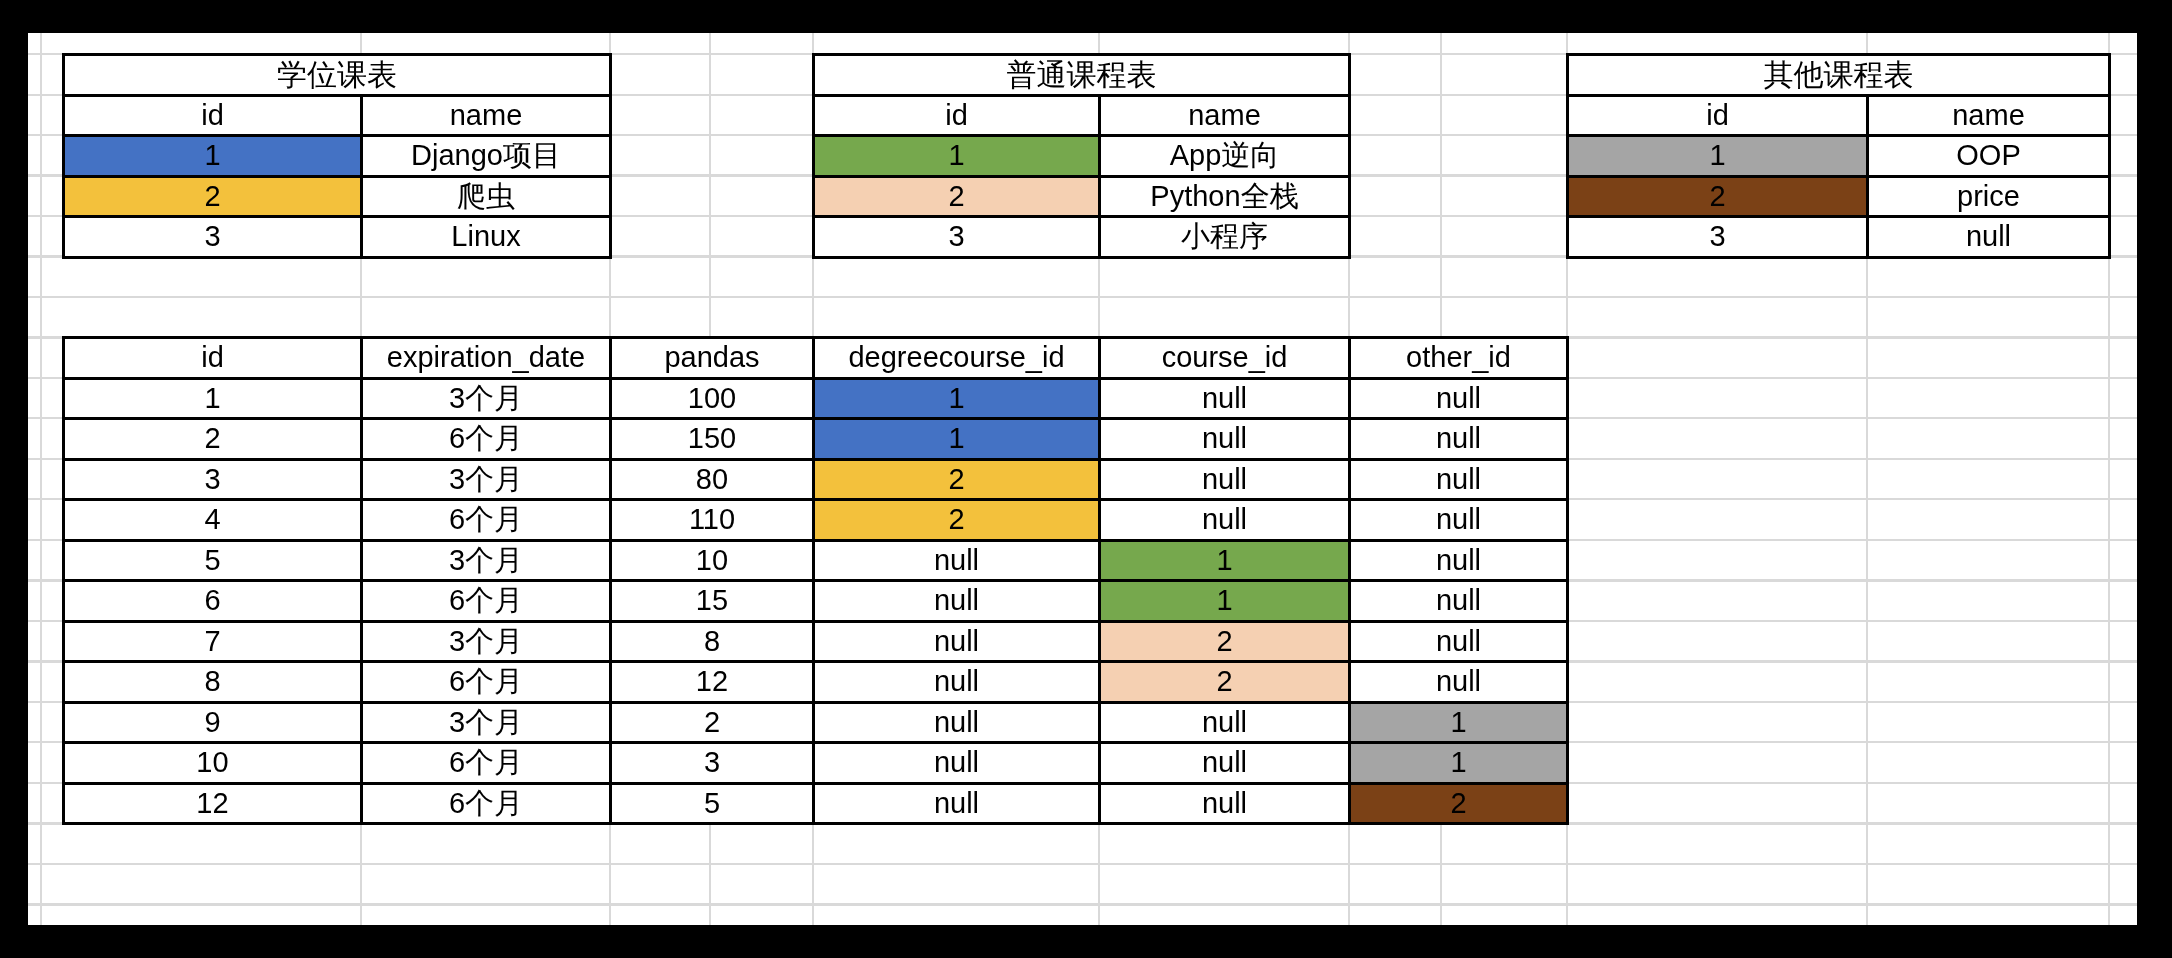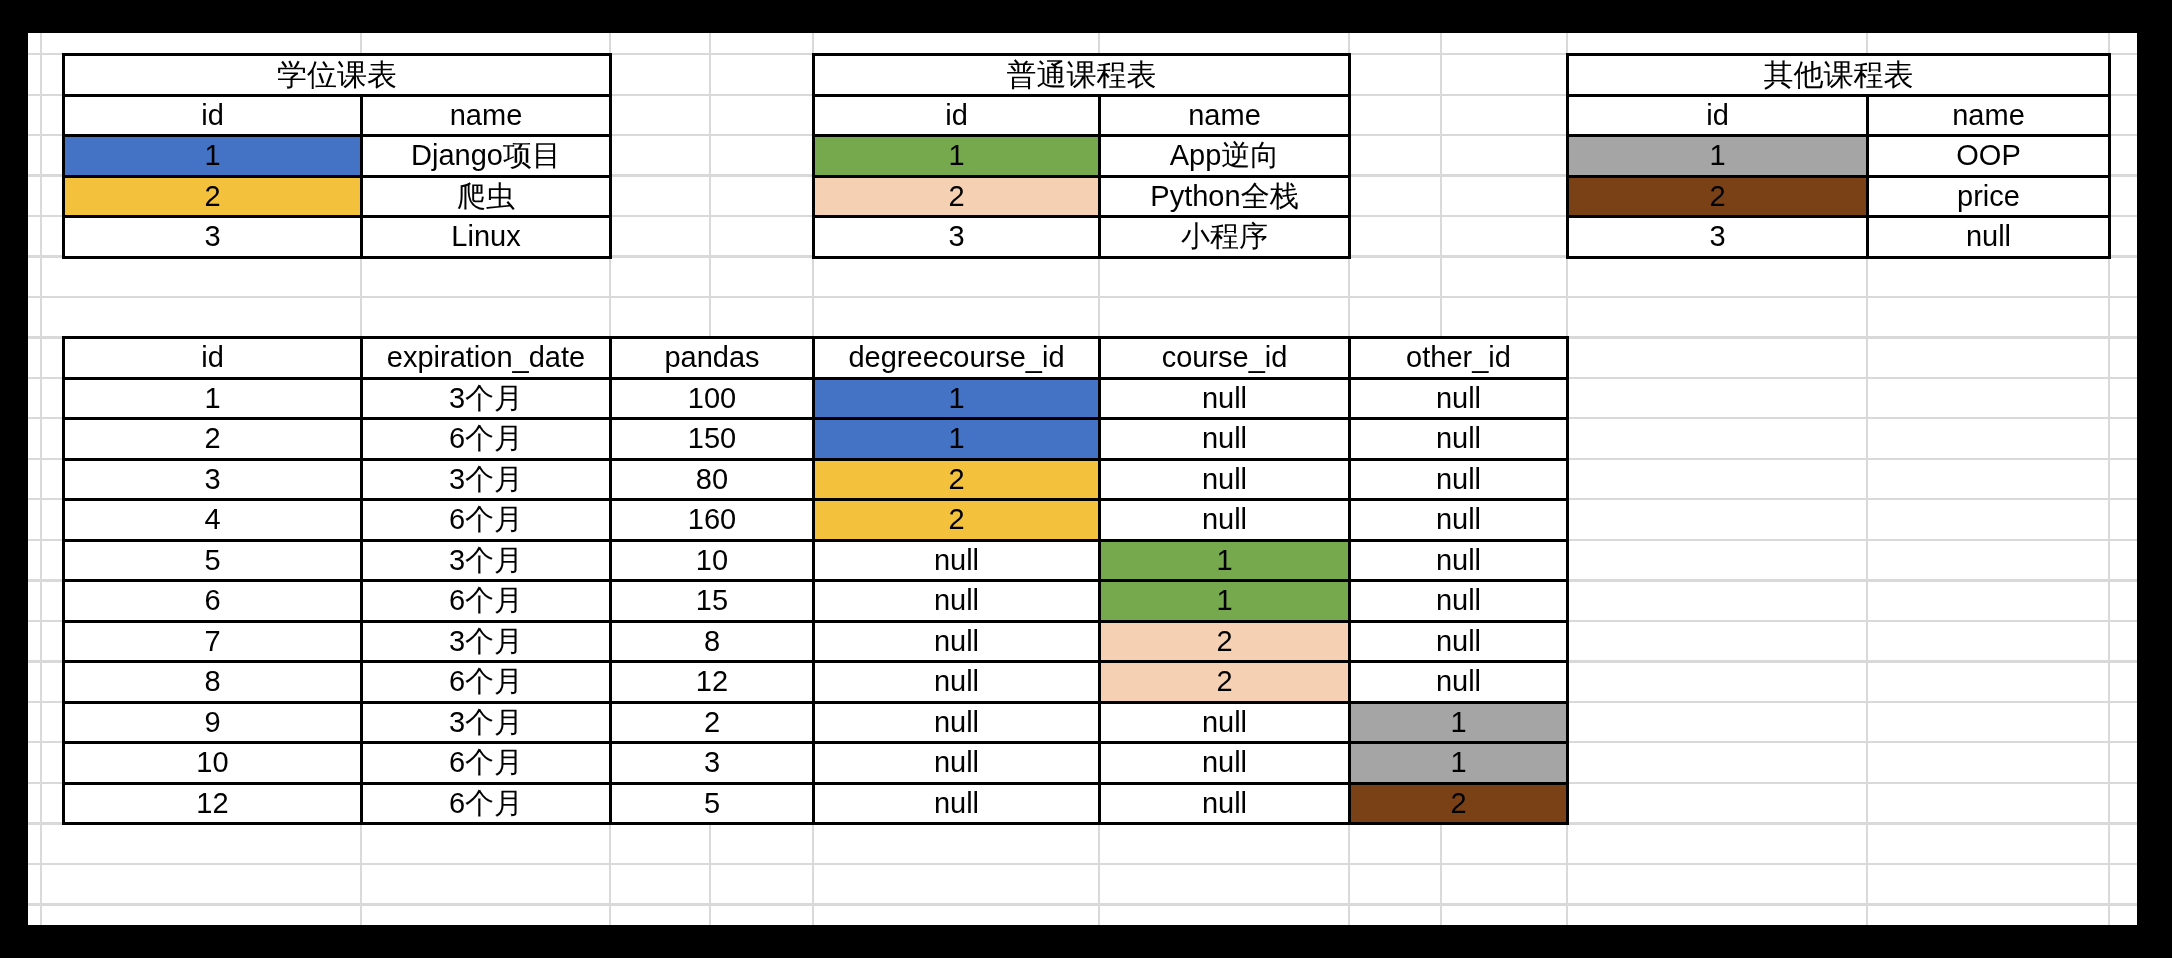--- a/index.html
+++ b/index.html
@@ -195,21 +195,21 @@
             <td>3</td>
             <td>3个月</td>
             <td>80</td>
             <td style="background: rgb(243, 193, 60);">2</td>
             <td>null</td>
             <td>null</td>
           </tr>
           <tr>
             <td>4</td>
             <td>6个月</td>
-            <td>160</td>
+            <td>110</td>
             <td style="background: rgb(243, 193, 60);">2</td>
             <td>null</td>
             <td>null</td>
           </tr>
           <tr>
             <td>5</td>
             <td>3个月</td>
             <td>10</td>
             <td>null</td>
             <td style="background: rgb(118, 168, 77);">1</td>

